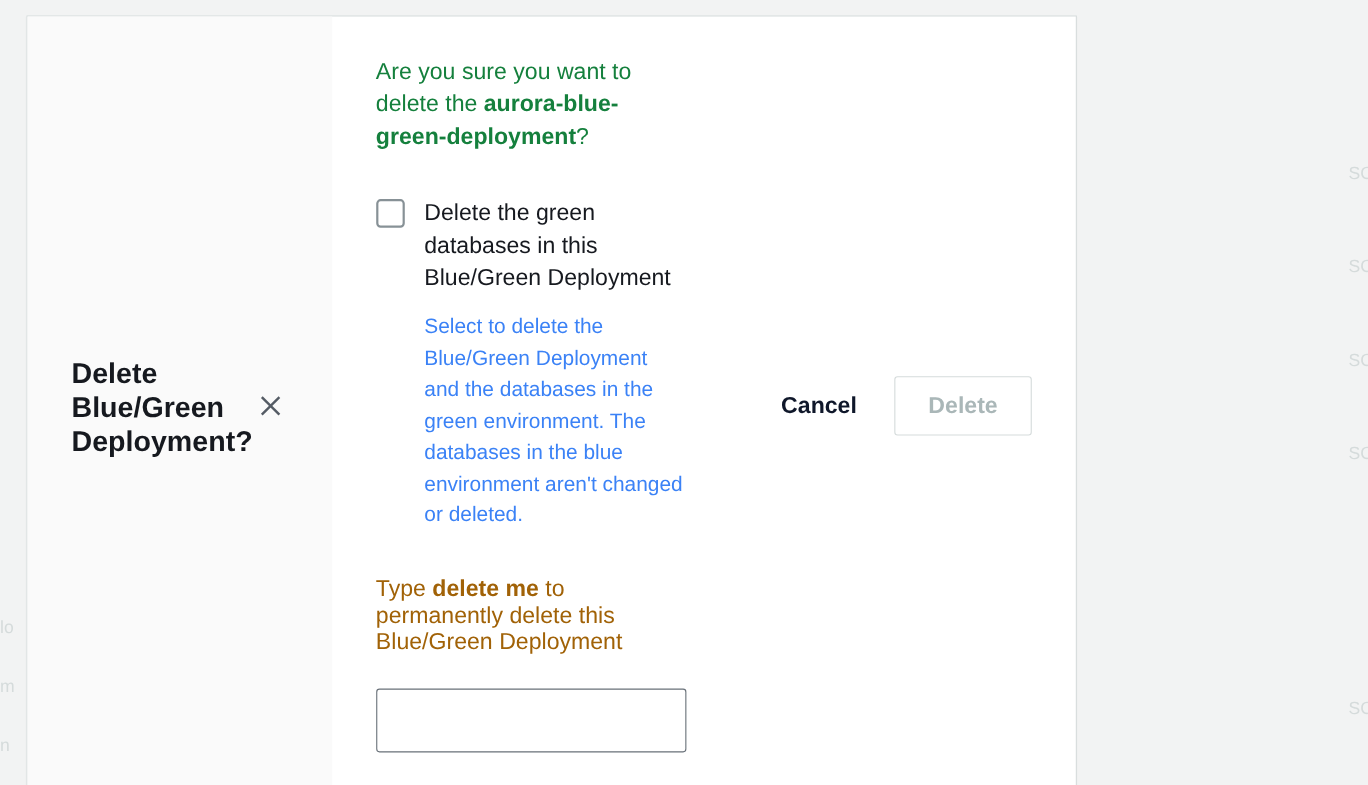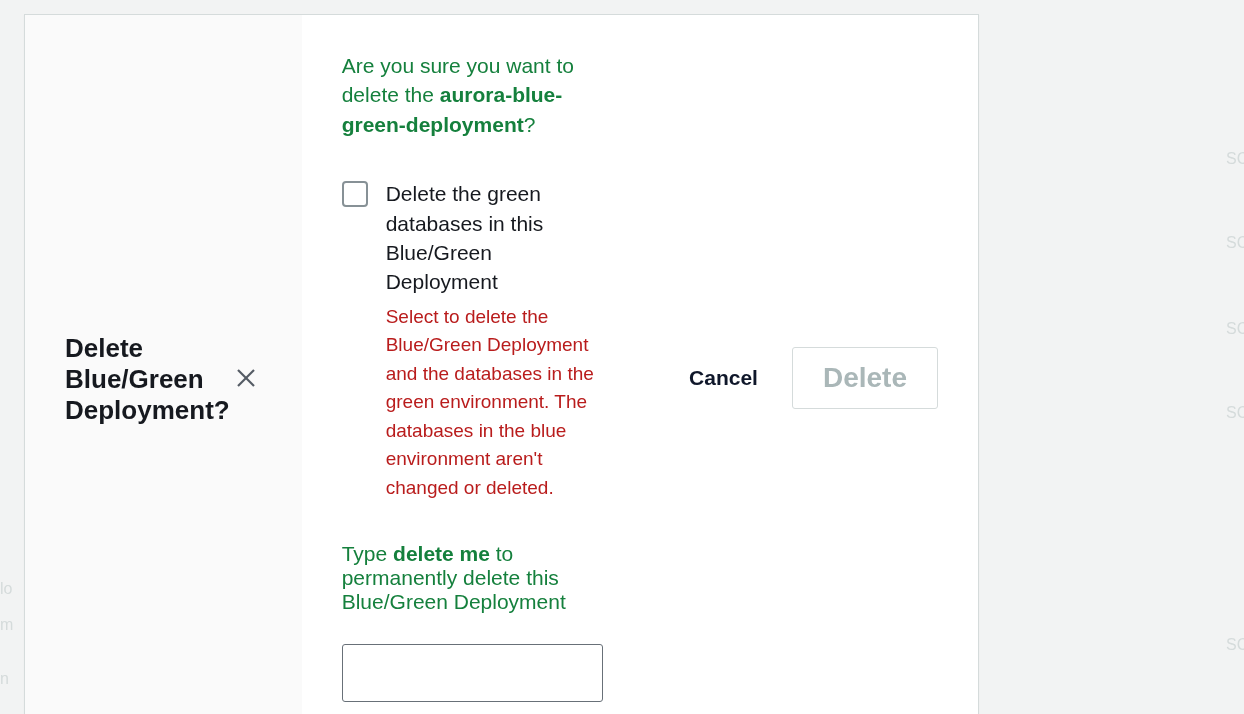--- a/index.html
+++ b/index.html
@@ -95,30 +95,30 @@
       flex-shrink: 0;
       margin-top: 2px;
     }
     .checkbox-content {
       flex: 1;
     }
     .checkbox-label {
       font-size: 21px;
       color: #16191f;
       line-height: 1.4;
-      margin-bottom: 6px;
+      margin-bottom: 17px;
     }
     .checkbox-description {
       font-size: 19px;
-      color: #b91c1c;
+      color: #3b82f6;
       line-height: 1.5;
     }
     .input-label {
       font-size: 21px;
-      color: #15803d;
+      color: #a16207;
       margin-bottom: 30px;
     }
     .input-label .bold {
       font-weight: 700;
     }
     .text-input {
       width: 100%;
       height: 58px;
       border: 1px solid #687078;
       border-radius: 3px;
@@ -140,36 +140,36 @@
       font-size: 21px;
       font-weight: 700;
       color: #0f172a;
       cursor: pointer;
       padding: 10px 6px;
     }
     .btn-delete {
       background: #ffffff;
       border: 1px solid #d5dbdb;
       border-radius: 3px;
-      font-size: 28px;
+      font-size: 21px;
       font-weight: 700;
       color: #aab7b8;
       cursor: not-allowed;
       padding: 14px 30px;
     }
   </style>
 </head>
 <body>
 
 <div class="backdrop">
   <span class="bg-hint" style="left:1226px; top:150px;">SC</span>
   <span class="bg-hint" style="left:1226px; top:234px;">SC</span>
   <span class="bg-hint" style="left:1226px; top:320px;">SC</span>
   <span class="bg-hint" style="left:1226px; top:404px;">SC</span>
-  <span class="bg-hint" style="left:0px; top:580px;">lo</span>
+  <span class="bg-hint" style="left:0px; top:562px;">lo</span>
   <span class="bg-hint" style="left:0px; top:616px;">m</span>
   <span class="bg-hint" style="left:0px; top:670px;">n</span>
   <span class="bg-hint" style="left:1226px; top:636px;">SC</span>
 </div>
 
 <div class="modal">
 
   <div class="modal-header">
     <h2 class="modal-title">Delete Blue/Green Deployment?</h2>
     <button class="close-btn" aria-label="Close">

